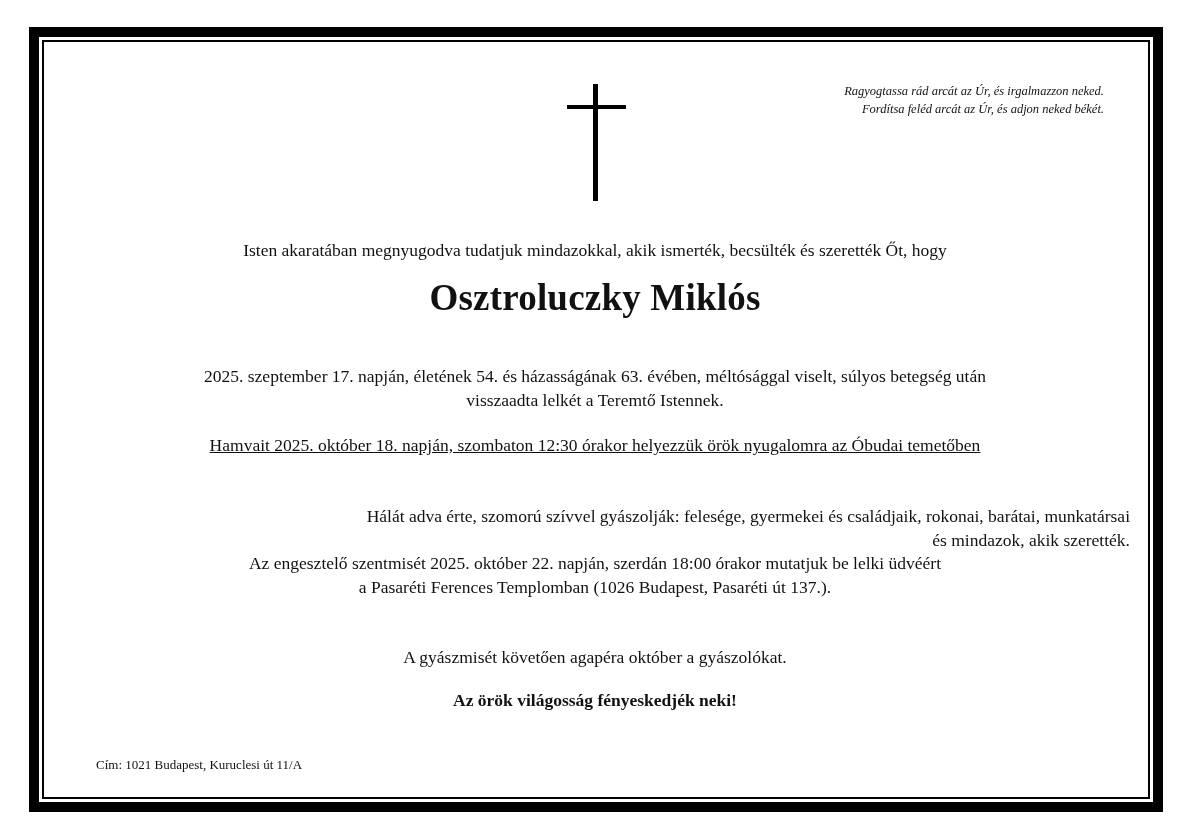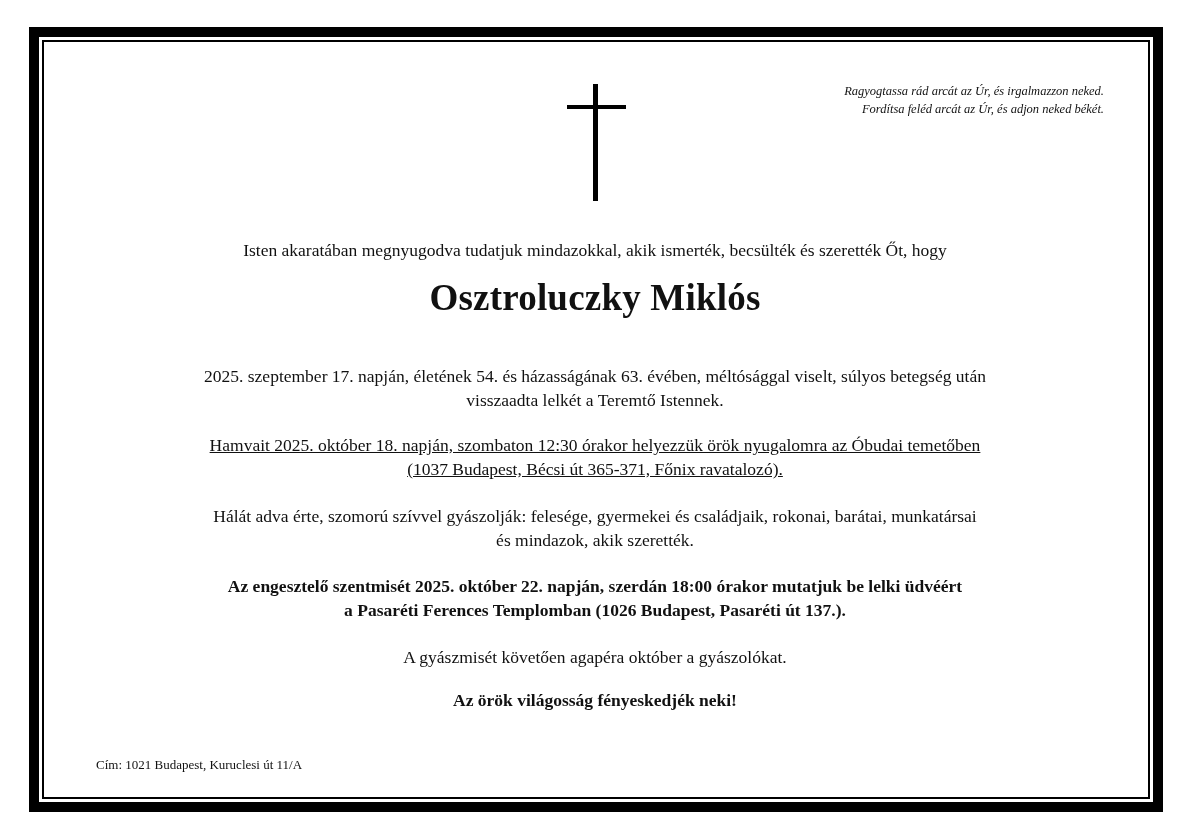--- a/index.html
+++ b/index.html
@@ -10,22 +10,22 @@
     .cross .v { position: absolute; left: 26px; top: 0; width: 5px; height: 117px; background: #000; }
     .cross .h { position: absolute; left: 0; top: 21px; width: 59px; height: 4px; background: #000; }
     .blessing { position: absolute; right: 87px; top: 83px; text-align: right; font-size: 12.5px; line-height: 17.5px; font-style: italic; }
     .blessing .ref { font-style: normal; }
     .content { position: absolute; left: 60px; width: 1070px; text-align: center; }
     .intro { top: 240px; font-size: 17.5px; }
     .name { top: 276px; font-size: 37px; font-weight: bold; letter-spacing: 0.2px; }
     .para { font-size: 17.5px; line-height: 24px; }
     .p1 { top: 364px; }
     .p2 { top: 433px; text-decoration: underline; }
-    .p3 { top: 504px; }
-    .p4 { top: 574px; font-weight: bold; }
+    .p3 { top: 504px; text-align: right; }
+    .p4 { top: 551px; }
     .p5 { top: 645px; }
     .closing { top: 690px; font-size: 17.5px; font-weight: bold; text-align: center; }
     .address { position: absolute; left: 96px; top: 757px; font-size: 13px; }
   </style>
 </head>
 <body>
 
 <div class="outer-frame"></div>
 <div class="inner-frame"></div>
 
@@ -43,21 +43,20 @@
 
 <div class="content name">Osztroluczky Miklós</div>
 
 <div class="content para p1">
   <div>2025. szeptember 17. napján, életének 54. és házasságának 63. évében, méltósággal viselt, súlyos betegség után</div>
   <div>visszaadta lelkét a Teremtő Istennek.</div>
 </div>
 
 <div class="content para p2">
   <div>Hamvait 2025. október 18. napján, szombaton 12:30 órakor helyezzük örök nyugalomra az Óbudai temetőben</div>
-  <div>(1037 Budapest, Bécsi út 365-371, Főnix ravatalozó).</div>
 </div>
 
 <div class="content para p3">
   <div>Hálát adva érte, szomorú szívvel gyászolják: felesége, gyermekei és családjaik, rokonai, barátai, munkatársai</div>
   <div>és mindazok, akik szerették.</div>
 </div>
 
 <div class="content para p4">
   <div>Az engesztelő szentmisét 2025. október 22. napján, szerdán 18:00 órakor mutatjuk be lelki üdvéért</div>
   <div>a Pasaréti Ferences Templomban (1026 Budapest, Pasaréti út 137.).</div>

